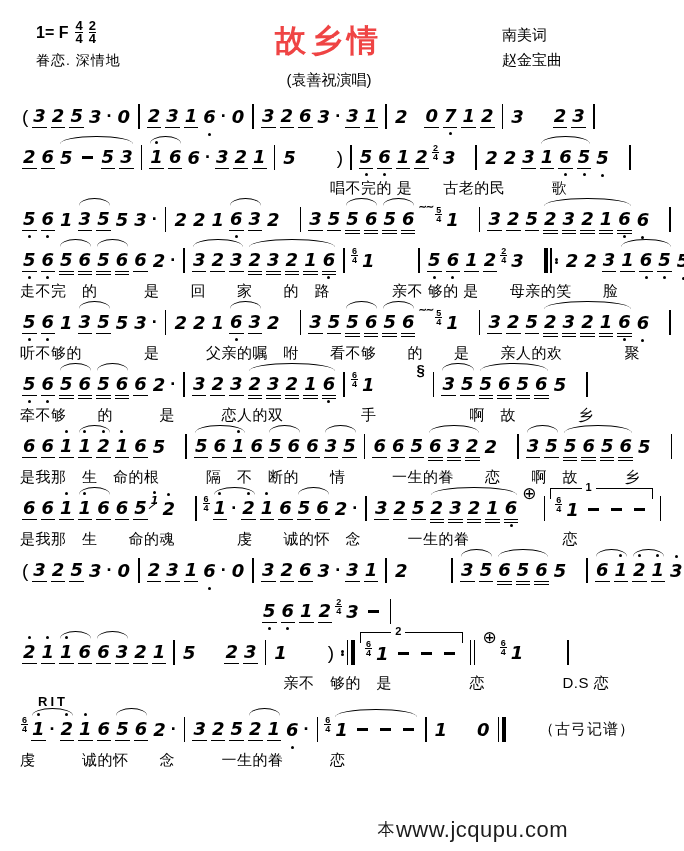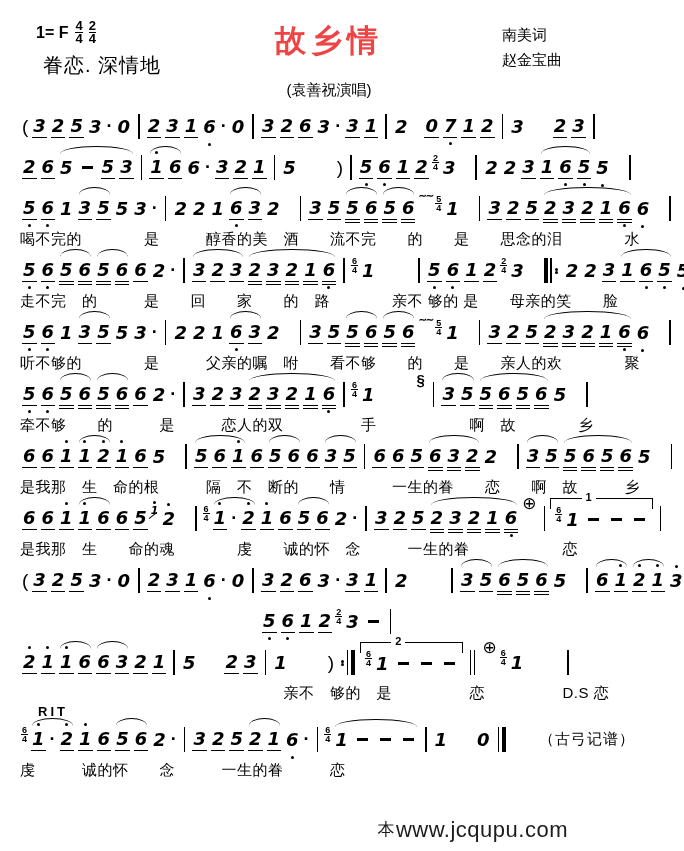--- a/index.html
+++ b/index.html
@@ -4,24 +4,24 @@
 <style>
   html,body{margin:0;padding:0;background:#fff;}
   body{width:684px;height:851px;overflow:hidden;font-family:"Liberation Sans",sans-serif;color:#000;}
   .page{position:relative;width:580px;height:851px;box-sizing:border-box;padding:12px 10px 0 14px;}
   
   .hdr{display:grid;grid-template-columns:180px 1fr 120px;align-items:start;padding:8px 8px 4px 22px;}
   .keyrow{display:flex;align-items:center;gap:7px;font-size:16px;font-weight:bold;}
   .tsigs{display:inline-flex;gap:6px;}
   .fb{display:inline-flex;flex-direction:column;align-items:center;font-size:13px;line-height:12px;font-weight:bold;}
   .fb .den{border-top:1.3px solid #000;}
-  .mood{font-size:20px;margin-top:7px;letter-spacing:1px;margin-left:7px;}
+  .mood{font-size:14px;margin-top:7px;letter-spacing:1px;}
   .hc{text-align:center;}
   .title{margin:0;font-size:31px;font-weight:bold;letter-spacing:5px;}
-  .sub{font-size:15px;margin-top:19px;}
+  .sub{font-size:15px;margin-top:9px;}
   .hr2{font-size:15px;line-height:25px;justify-self:end;padding-top:2px;white-space:nowrap;}
   
   #score{padding:2px 0 0 6px;}
   .nrow{display:flex;align-items:center;height:41px;white-space:nowrap;}
   .lrow{font-size:15px;height:21px;line-height:19px;white-space:pre;letter-spacing:0.5px;}
   .arow{font-size:13px;font-weight:bold;letter-spacing:3px;height:15px;line-height:15px;padding-left:18px;}
   
   .note{position:relative;display:inline-block;margin:0 2px;padding:0 1px 1px 1px;
         font-family:"DejaVu Sans",sans-serif;font-weight:bold;font-style:italic;
         font-size:18px;line-height:21px;}
@@ -196,20 +196,21 @@
           <span class="note u1"><span>1</span></span>
           <span class="note u1"><span>6</span><span class="db"></span></span>
           <span class="note u1"><span>5</span><span class="db"></span></span>
         </span>
         <span class="note"><span>5</span><span class="db"></span></span>
         <span class="dash"></span>
         <span class="barw">
           <i class="bl"></i>
         </span>
       </div>
+      <div class="lrow">　　　　　　　　　　　　　　　　　　　　唱不完的 是　　古老的民　　　歌</div>
       <div class="nrow">
         <span class="note u1"><span>5</span><span class="db"></span></span>
         <span class="note u1"><span>6</span><span class="db"></span></span>
         <span class="note"><span>1</span></span>
         <span class="grp">
           <span class="note u1"><span>3</span></span>
           <span class="note u1"><span>5</span></span>
         </span>
         <span class="note"><span>5</span></span>
         <span class="note"><span>3</span></span>
@@ -258,21 +259,20 @@
           <span class="note u2"><span>2</span></span>
           <span class="note u2"><span>1</span></span>
           <span class="note u2"><span>6</span><span class="db"></span></span>
         </span>
         <span class="note"><span>6</span><span class="db"></span></span>
         <span class="dash"></span>
         <span class="barw">
           <i class="bl"></i>
         </span>
       </div>
-      <div class="lrow">喝不完的　　　　是　　　醇香的美　酒　　流不完　　的　　是　　思念的泪　　　　水</div>
       <div class="nrow">
         <span class="note u1"><span>5</span><span class="db"></span></span>
         <span class="note u1"><span>6</span><span class="db"></span></span>
         <span class="grp">
           <span class="note u2"><span>5</span></span>
           <span class="note u2"><span>6</span></span>
         </span>
         <span class="grp">
           <span class="note u2"><span>5</span></span>
           <span class="note u2"><span>6</span></span>

